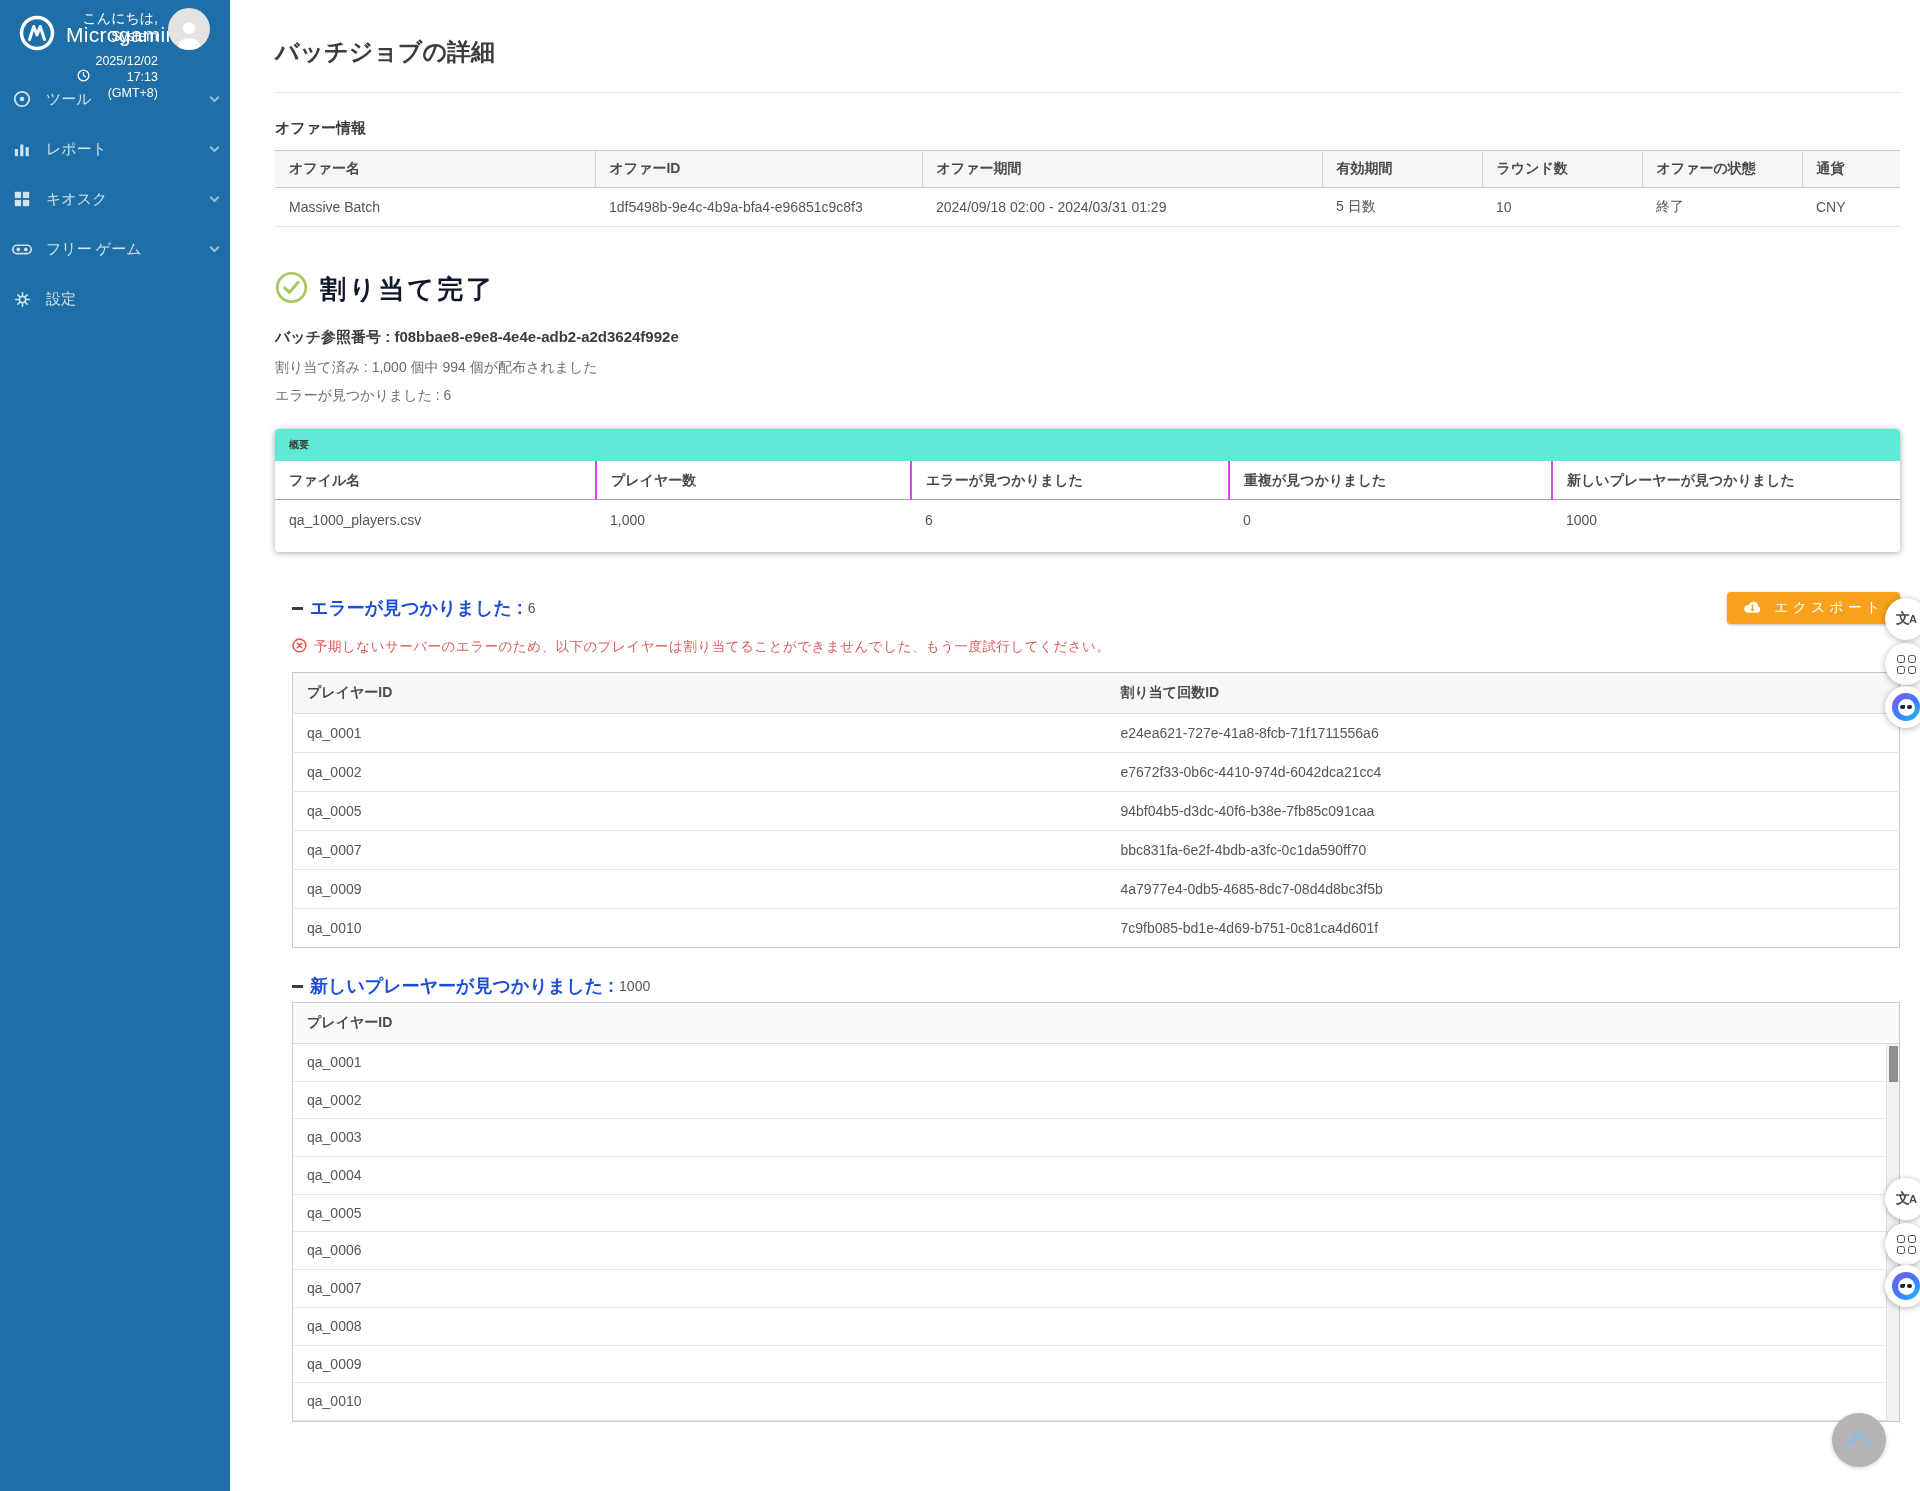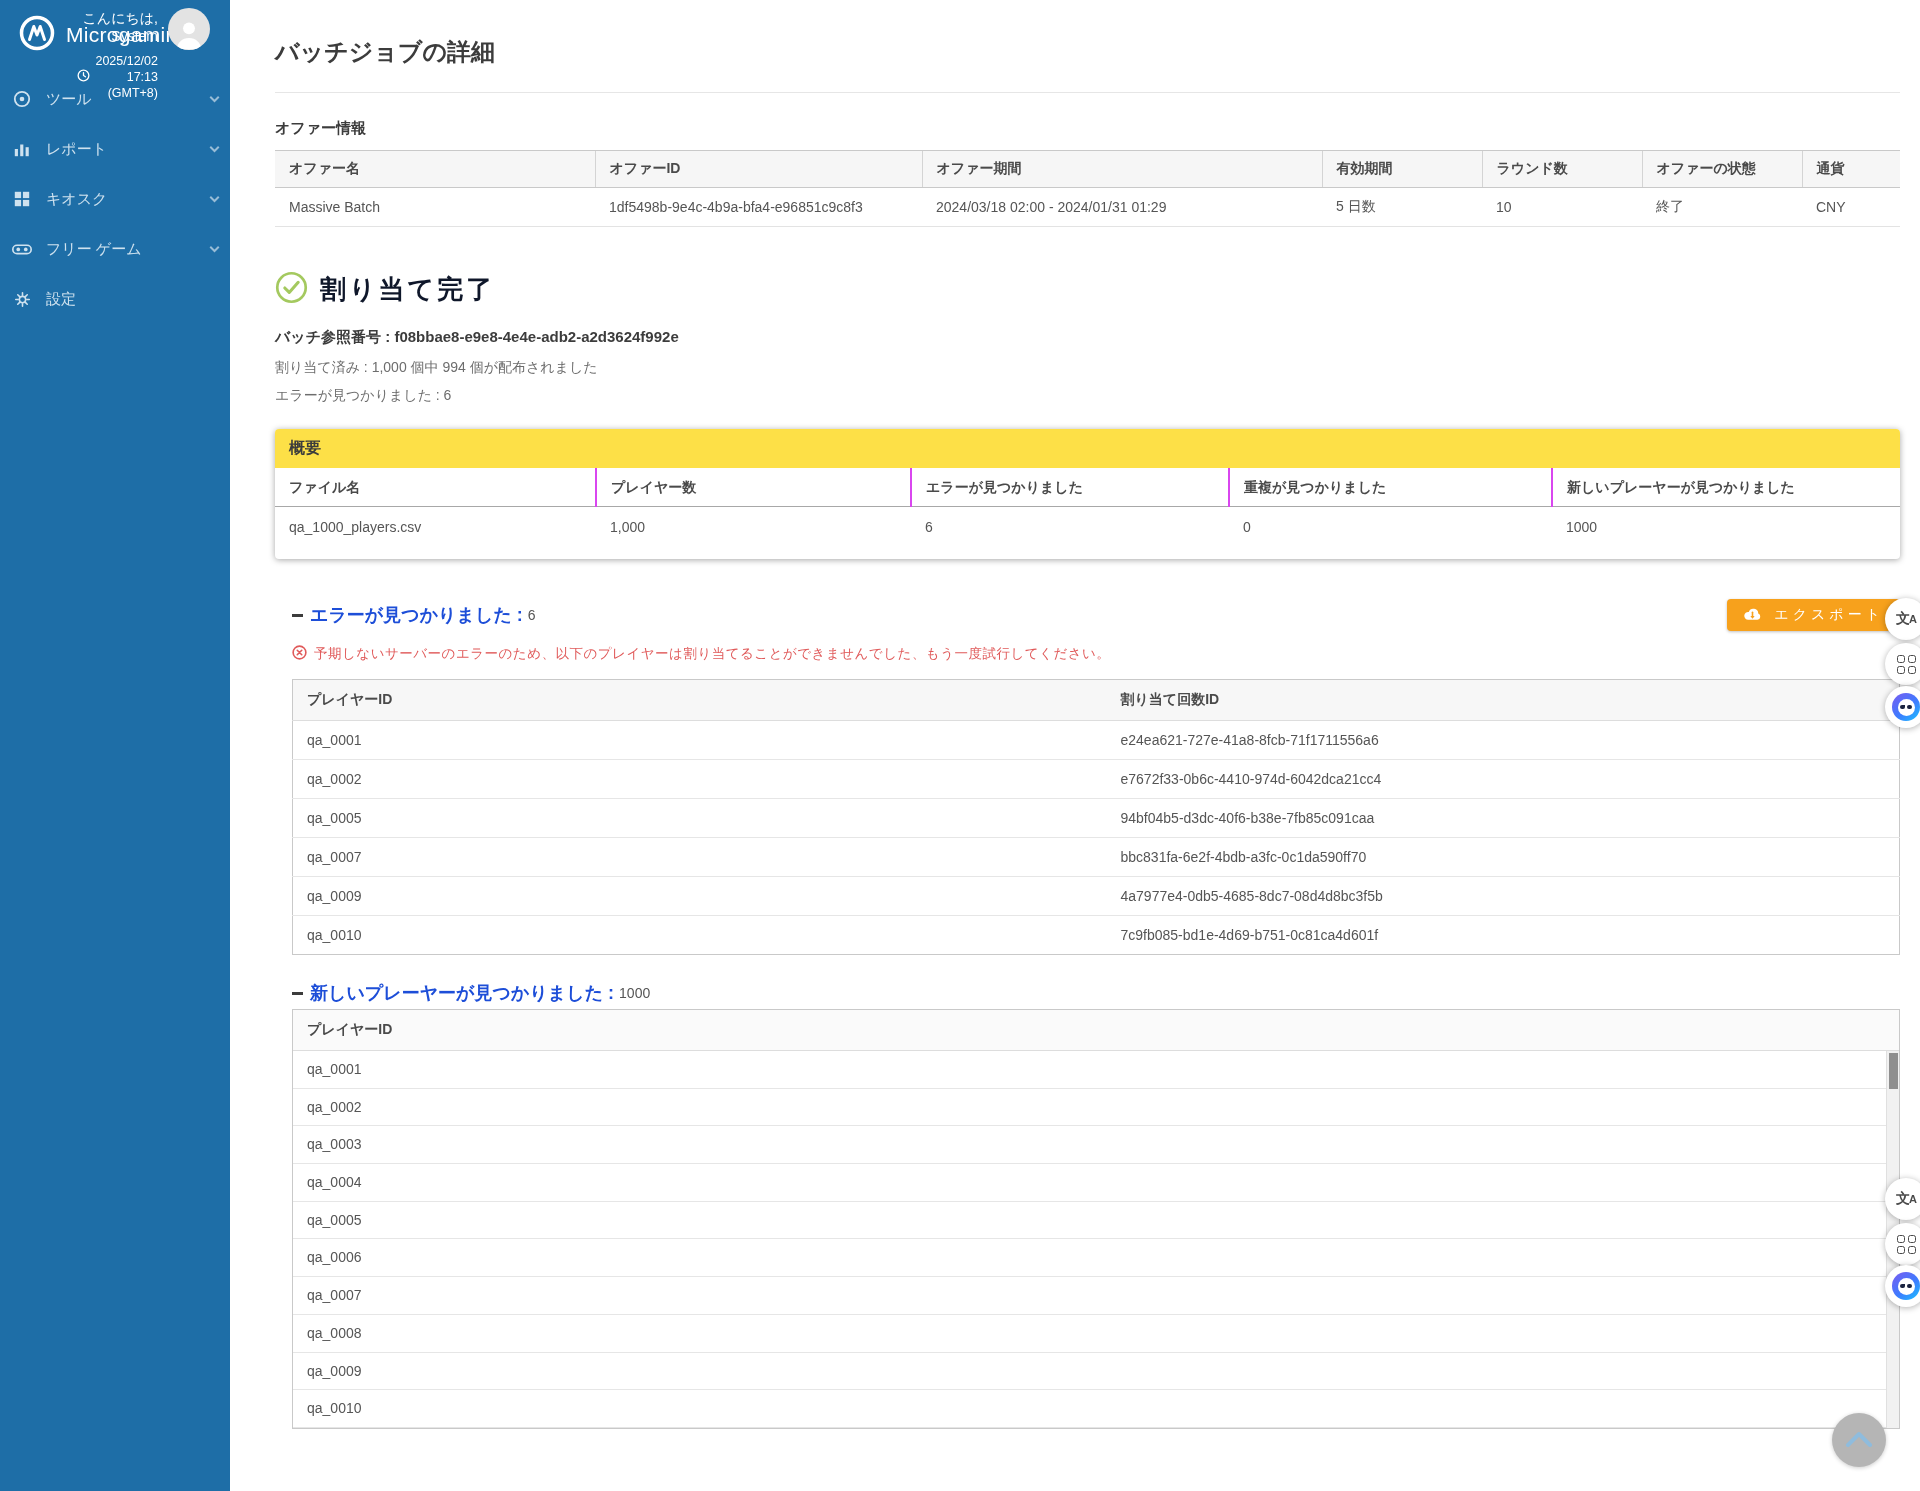--- a/index.html
+++ b/index.html
@@ -73,21 +73,21 @@
   .status-row { display: flex; align-items: center; gap: 12px; margin-bottom: 20px; }
   .status-title { font-size: 26px; font-weight: bold; color: #0f172a; letter-spacing: 3px; }
   .batch-ref { font-size: 15px; font-weight: bold; color: #3c3c3c; margin-bottom: 12px; }
   .alloc-line { font-size: 14px; color: #6d6d6d; margin-bottom: 10px; }
 
   .panel {
     border-radius: 4px; overflow: hidden; background: #fff;
     box-shadow: 0 1px 6px rgba(0,0,0,.35);
     margin: 24px 0 40px;
   }
-  .panel-title { background: #fde047; padding: 9px 14px; font-size: 16px; font-weight: bold; color: #3c3c3c; }
+  .panel-title { background: #5eead4; padding: 9px 14px; font-size: 10px; font-weight: bold; color: #3c3c3c; }
   .panel table { font-size: 14px; margin-bottom: 14px; }
   .panel th {
     text-align: left; font-weight: bold; color: #4a4a4a; padding: 11px 8px 9px 14px;
     border-bottom: 1px solid #a8a8a8; white-space: nowrap; overflow: hidden;
   }
   .panel th + th { border-left: 2px solid #d946ef; }
   .panel td { padding: 12px 8px 10px 14px; color: #555; white-space: nowrap; overflow: hidden; }
 
   .indent { margin-left: 17px; }
   .collapse-row { display: flex; align-items: center; margin-bottom: 12px; }
@@ -277,21 +277,21 @@
             <th>有効期間</th>
             <th>ラウンド数</th>
             <th>オファーの状態</th>
             <th>通貨</th>
           </tr>
         </thead>
         <tbody>
           <tr>
             <td>Massive Batch</td>
             <td>1df5498b-9e4c-4b9a-bfa4-e96851c9c8f3</td>
-            <td>2024/03/18 02:00 - 2024/01/31 01:29</td>
+            <td>2024/09/18 02:00 - 2024/03/31 01:29</td>
             <td>5 日数</td>
             <td>10</td>
             <td>終了</td>
             <td>CNY</td>
           </tr>
         </tbody>
       </table>
 
       <div class="status-row">
         <span>

